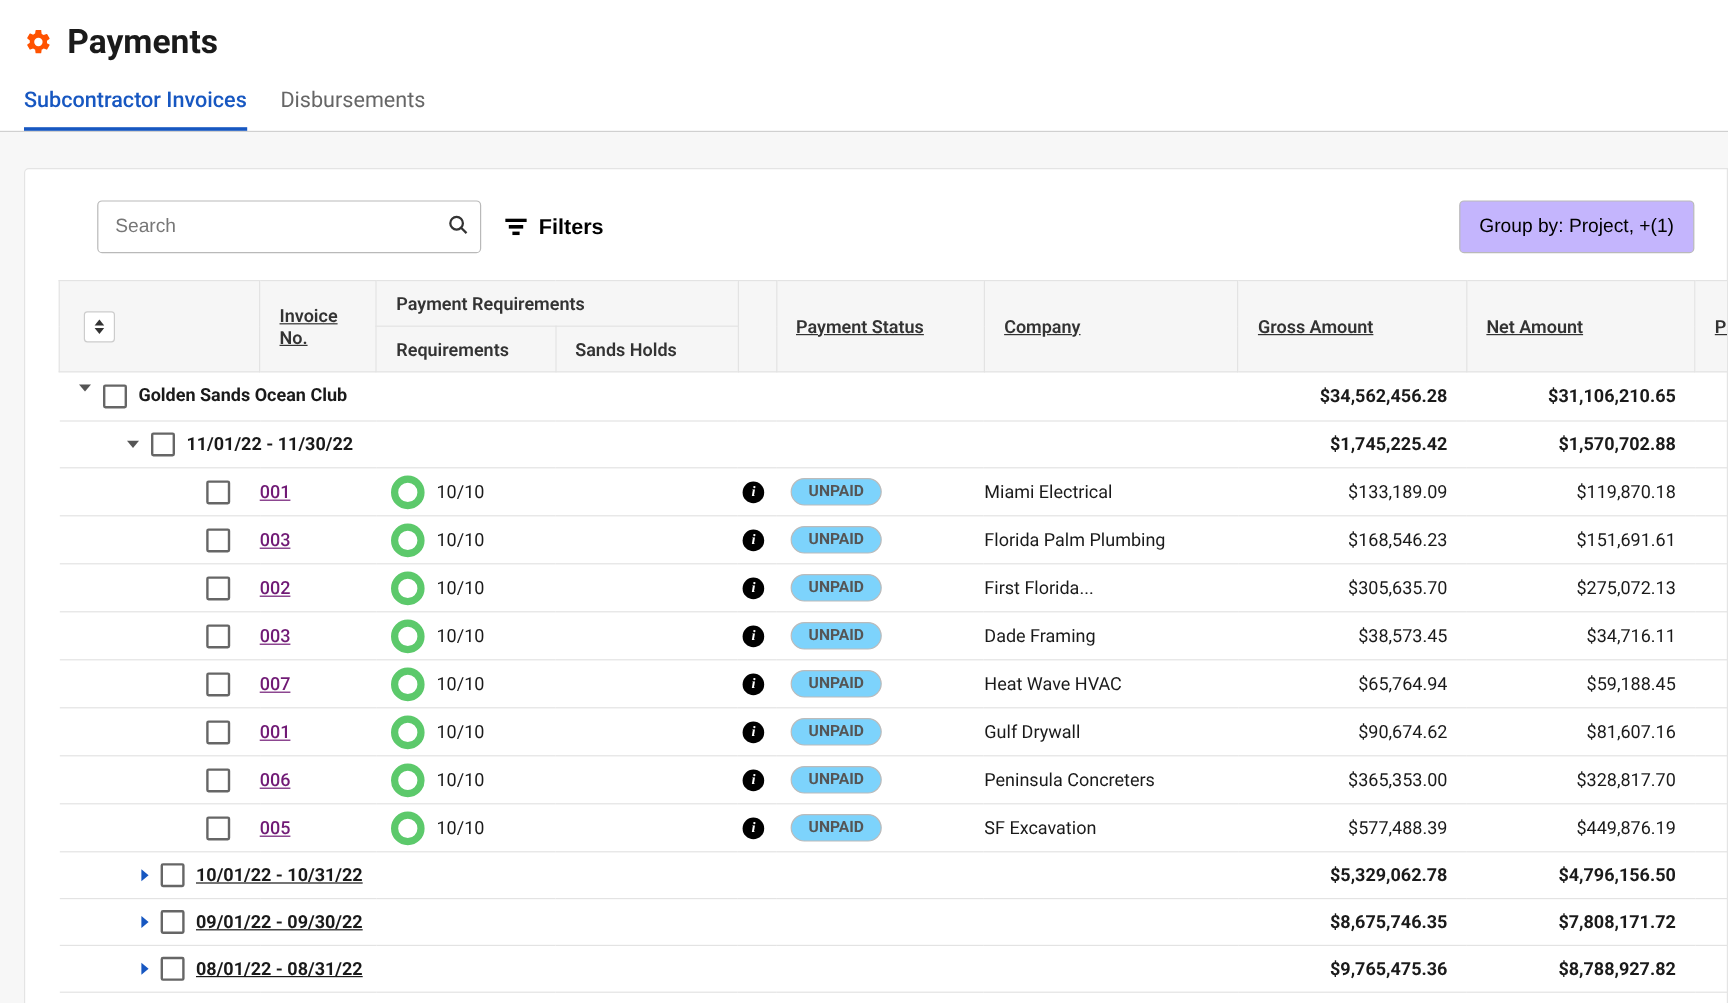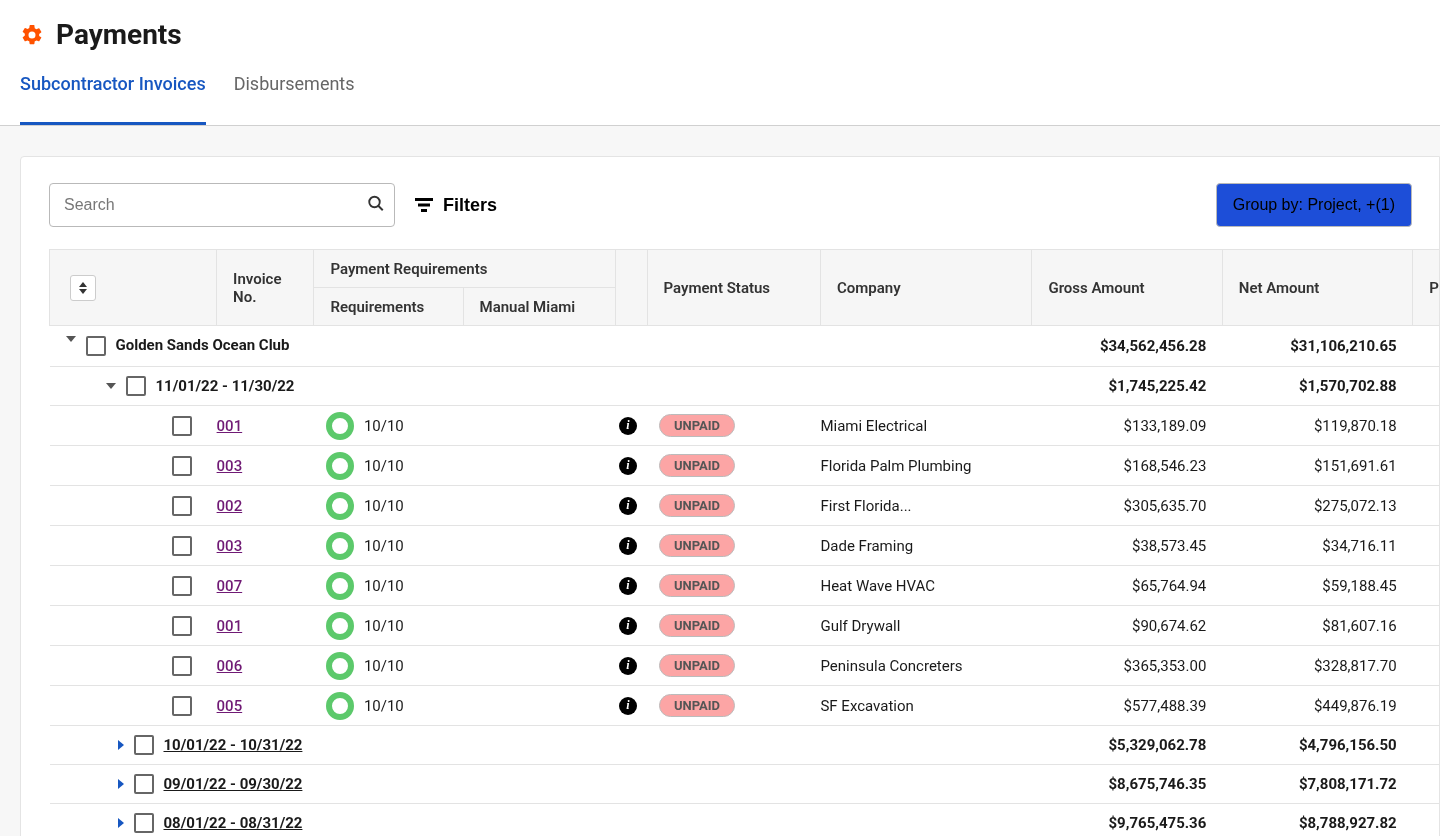--- a/index.html
+++ b/index.html
@@ -6,45 +6,45 @@
 body { font-family: -apple-system, BlinkMacSystemFont, "Segoe UI", Roboto, Helvetica, Arial, sans-serif; background: #fff; color: #1a1a1a; overflow-x: hidden; }
 
 
 .header { padding: 18px 2px 0 20px; text-align: right; }
 .title-row { display: flex; align-items: center; gap: 12px; }
 .gear-icon { width: 24px; height: 24px; color: #ff5200; }
 .page-title { font-size: 28px; font-weight: 700; }
 
 
 .tabs { display: flex; gap: 28px; padding: 22px 20px 0 20px; border-bottom: 1px solid #d0d0d0; }
-.tab { font-size: 18px; color: #666; padding-bottom: 28px; cursor: pointer; border-bottom: 3px solid transparent; }
+.tab { font-size: 18px; color: #666; padding-bottom: 12px; cursor: pointer; border-bottom: 3px solid transparent; }
 .tab.active { color: #1757c1; border-bottom-color: #1757c1; font-weight: 500; }
 
 
 .content-bg { background: #f7f7f7; padding: 30px 0 0 20px; }
 .card { background: #fff; border: 1px solid #e4e4e4; border-radius: 4px 0 0 0; padding-top: 26px; min-height: 700px; }
 
 
 .toolbar { display: flex; align-items: center; gap: 20px; padding: 0 28px 22px 28px; }
-.search-wrap { position: relative; width: 346px; }
+.search-wrap { position: relative; width: 320px; margin-left: 32px; }
 .search-input { width: 100%; height: 44px; border: 1px solid #b9b9b9; border-radius: 4px; padding: 0 40px 0 14px; font-size: 16px; }
 .search-input::placeholder { color: #777; }
 .search-icon-btn { position: absolute; right: 10px; top: 50%; transform: translateY(-50%); background:none; border:none; cursor:pointer; }
 .filters-btn { display:flex; align-items:center; gap:10px; background:none; border:none; font-size:18px; font-weight:600; cursor:pointer; }
 .filter-icon { width:18px; }
 
-.group-btn { margin-left:auto; height:44px; border:1px solid #b9b9b9; border-radius:4px; background:#1d4ed8; padding:0 16px; font-size:16px; display:flex; align-items:center; cursor:pointer; margin-right:-1px; }
+.group-btn { margin-left:auto; height:44px; border:1px solid #b9b9b9; border-radius:4px; background:#c4b5fd; padding:0 16px; font-size:16px; display:flex; align-items:center; cursor:pointer; margin-right:-1px; }
 
 
 .table-wrap { overflow-x: auto; }
 .table { border-collapse: collapse; width: 1470px; table-layout: fixed; margin-left:28px; }
 .table th, .table td { border: 1px solid #e3e3e3; font-size: 15px; }
 .table thead th { background: #f6f6f6; font-weight:600; text-align:left; padding: 0 16px; color:#333; }
 .th-top { height:38px; }
-.th-tall { height:76px; vertical-align: middle; }
+.th-tall { height:76px; vertical-align: middle; text-decoration: underline; }
 .th-sub { height:38px; }
 .col-sort { width: 158px; }
 .col-inv { width: 92px; }
 .col-req { width: 141px; }
 .col-man { width: 144px; }
 .col-x { width: 30px; }
 .col-stat { width: 164px; }
 .col-comp { width: 200px; }
 .col-gross { width: 180px; text-align:right; }
 .col-net { width: 180px; text-align:right; }
@@ -70,21 +70,21 @@
 
 
 .data-row td { padding:0; height:40px; vertical-align:middle; border-left:none; border-right:none; }
 .data-row td.first-col { padding-left:16px; }
 .chk-data-wrap { display:flex; align-items:center; gap:14px; padding-left:106px; }
 .inv-link { color:#701a75; text-decoration:underline; font-weight:500; cursor:pointer; }
 .req-cell { display:flex; align-items:center; gap:10px; padding-left:12px;}
 .circle { width:28px;height:28px;border:6px solid #5cc96b;border-radius:50%; }
 .man-cell { display:flex; justify-content:flex-end; padding-right:10px; }
 .info-icon { width:18px;height:18px;background:#000;color:#fff;border-radius:50%;display:flex;align-items:center;justify-content:center;font-family:Georgia,serif;font-style:italic;font-weight:bold;font-size:12px; cursor:pointer;}
-.badge { display:inline-block; border:1px solid #bbb; border-radius:14px; padding:3px 14px; font-size:13px; font-weight:700; color:#555; background:#fca5a5; margin-left:12px;}
+.badge { display:inline-block; border:1px solid #bbb; border-radius:14px; padding:3px 14px; font-size:13px; font-weight:700; color:#555; background:#7dd3fc; margin-left:12px;}
 .company { padding-left:16px; }
 .num { text-align:right; padding-right:16px !important; }
 
 .period-row .amt, .group-row .amt { white-space:nowrap; }
 .data-row .num { white-space:nowrap; }
 </style>
 </head>
 <body>
 
 <div class="header">
@@ -153,21 +153,21 @@
           <th colspan="2" class="th-top">Payment Requirements</th>
           <th rowspan="2" class="th-tall"></th>
           <th rowspan="2" class="th-tall">Payment Status</th>
           <th rowspan="2" class="th-tall">Company</th>
           <th rowspan="2" class="th-tall th-right">Gross Amount</th>
           <th rowspan="2" class="th-tall th-right">Net Amount</th>
           <th rowspan="2" class="th-tall th-right">Paid</th>
         </tr>
         <tr>
           <th class="th-sub">Requirements</th>
-          <th class="th-sub">Manual Miami</th>
+          <th class="th-sub">Sands Holds</th>
         </tr>
       </thead>
       <tbody id="tbody">
       <tr class="group-row">
      <td colspan="7" class="first-col">
        <div class="group-cell">
          <div class="chev"></div>
          <div class="chk"></div>
          <span>Golden Sands Ocean Club</span>
        </div>

